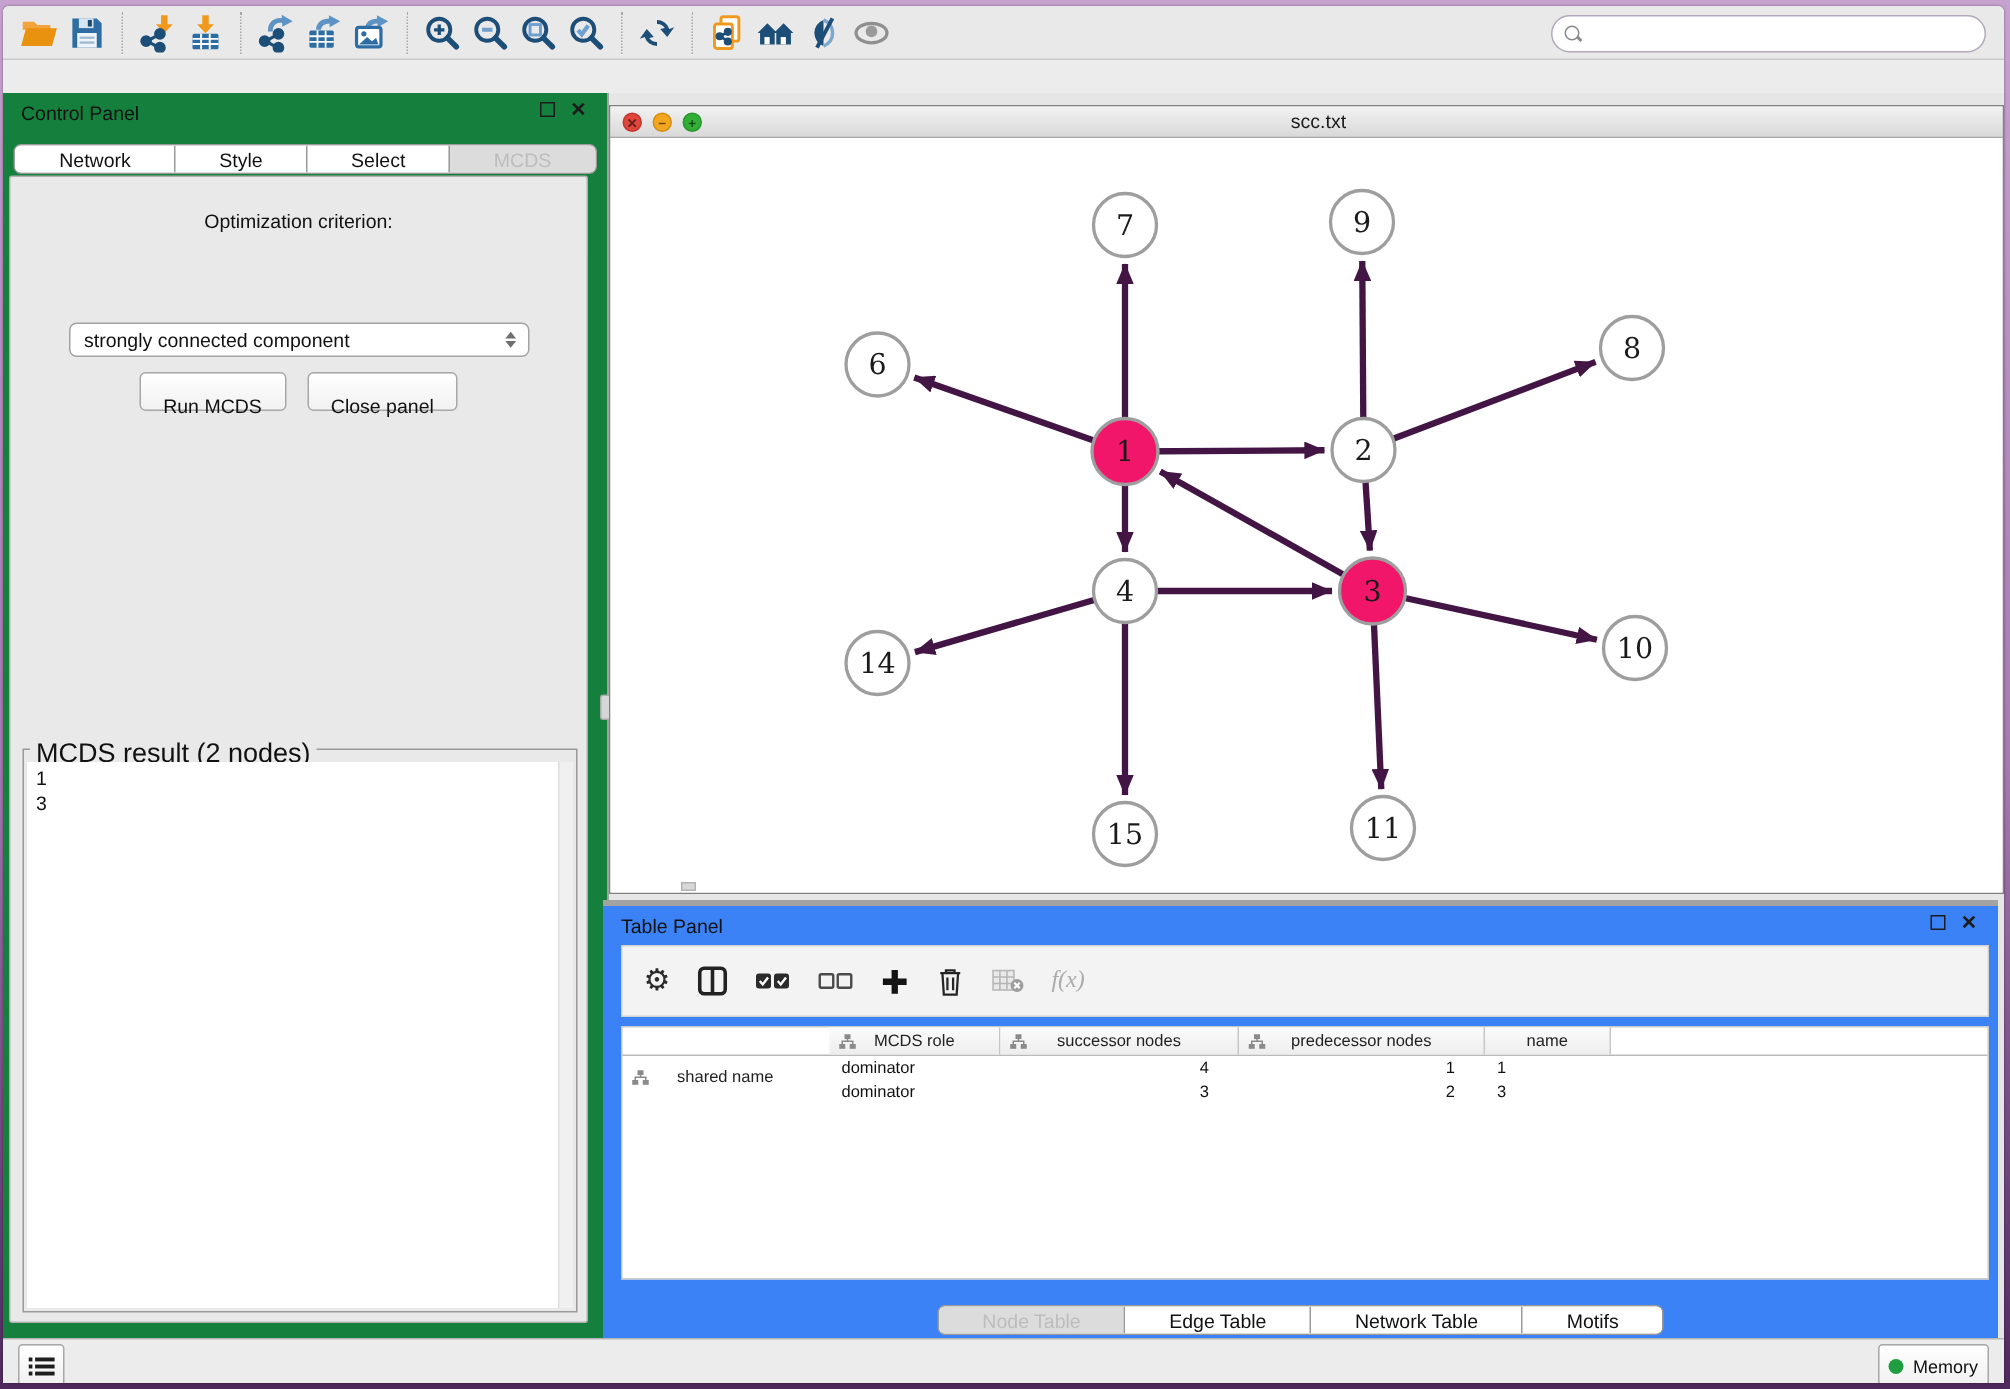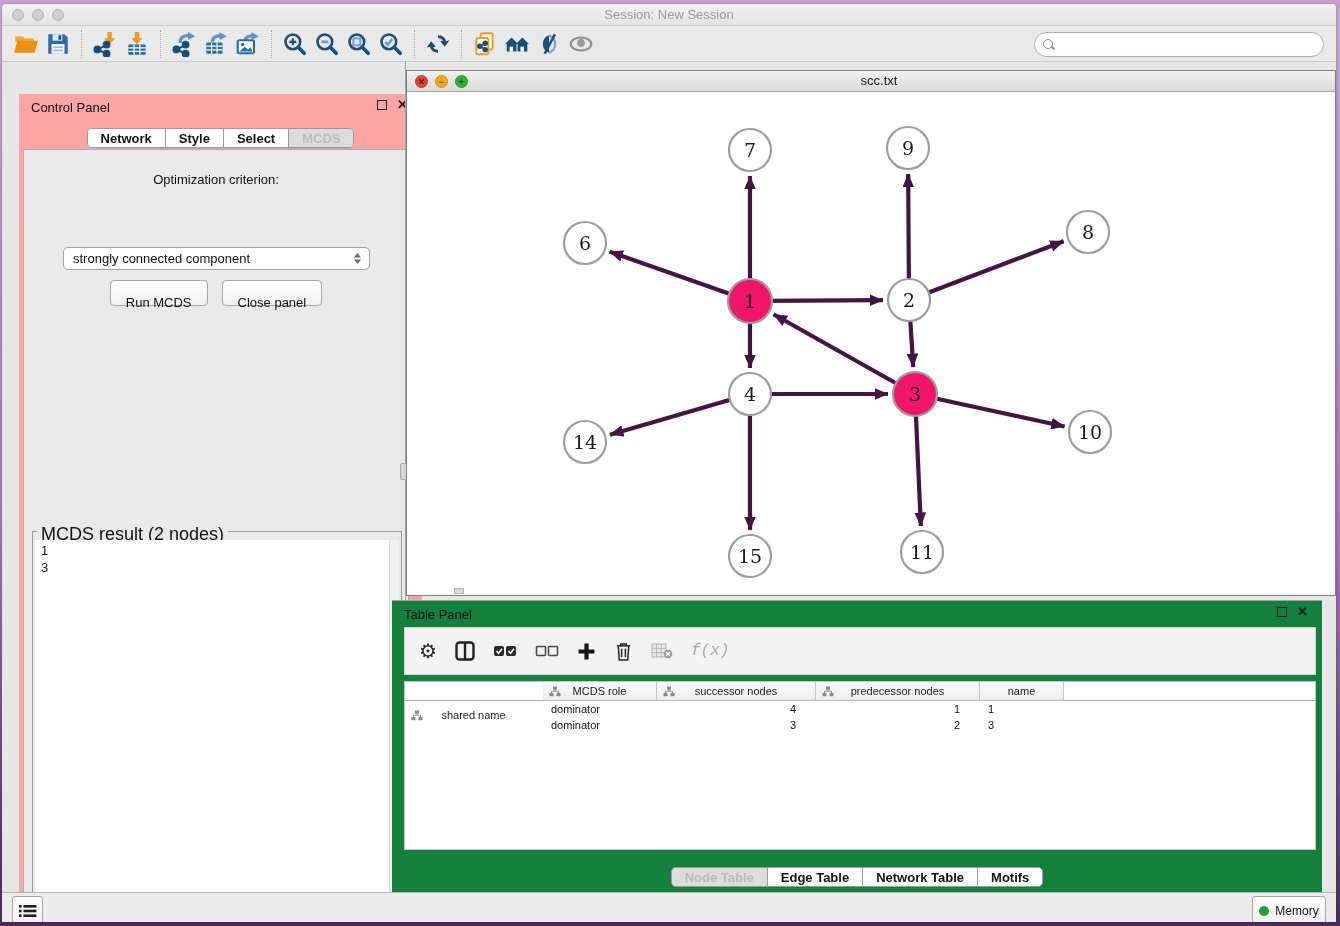--- a/index.html
+++ b/index.html
@@ -22,28 +22,28 @@
   .searchbox { position:absolute; right:12px; top:6px; width:290px; height:25px; background:#fff; border:1px solid #b3a9bd; border-radius:13px; display:flex; align-items:center; padding-left:8px; }
   .mag { position:relative; width:11px; height:11px; }
   .mag::before { content:""; position:absolute; left:0; top:0; width:8px; height:8px; border:1.5px solid #8a8a8a; border-radius:50%; }
   .mag::after { content:""; position:absolute; left:8px; top:8px; width:4px; height:1.5px; background:#8a8a8a; transform:rotate(45deg); }
   .searchbox input { border:none; outline:none; flex:1; height:20px; margin:0 8px 0 6px; font-size:13px; background:transparent; }
 
   
   .main { position:absolute; top:58px; left:0; width:1334px; height:830px; background:#e6e6e6; }
 
   
-  .control-panel { position:absolute; left:17px; top:0; width:403px; height:830px; background:#fca5a5;margin-top:32px; }
+  .control-panel { position:absolute; left:0; top:0; width:403px; height:830px; background:#15803d; }
   .panel-head { position:relative; height:26px; padding:6px 12px 0; font-size:13px; color:#111; }
   .panel-btns { position:absolute; right:14px; top:6px; display:flex; gap:10px; align-items:center; }
   .float-box { width:10px; height:10px; border:1.6px solid #1c1c1c; display:inline-block; }
   .close-x { font-size:13px; font-weight:bold; color:#1c1c1c; line-height:10px; }
   .tabset { display:flex; justify-content:center; margin-top:8px; }
   .tabs { display:inline-flex; border:1px solid #9b9b9b; border-radius:5px; overflow:hidden; background:#fff; height:20px; }
-  .tab { padding:0 13px; line-height:19px; font-size:13px; color:#111; border-left:1px solid #9b9b9b; background:#fff;font-weight:bold; }
+  .tab { padding:0 29px; line-height:19px; font-size:13px; color:#111; border-left:1px solid #9b9b9b; background:#fff; }
   .tab:first-child { border-left:none; }
   .tab.active { background:#dcdcdc; color:#bdbdbd; }
   .cp-box { position:absolute; left:4px; top:55px; width:386px; height:765px; border:1px solid #b0b0b0; border-radius:2px; background:#e9e9e9; }
   .opt-label { text-align:center; margin-top:22px; font-size:13px; color:#111; }
   .select { position:absolute; left:39px; top:97px; width:307px; height:23px; background:#fff; border:1px solid #a3a3a3; border-radius:5px; font-size:13px; color:#111; line-height:21px; padding-left:9px; }
   .select svg { position:absolute; right:7px; top:4px; width:9px; height:13px; }
   .btnrow { position:absolute; top:130px; left:0; width:100%; display:flex; justify-content:center; gap:14px; }
   .btn { height:22px; padding:12px 15px; background:linear-gradient(#ffffff,#f1f1f1); border:1px solid #a8a8a8; border-radius:4px; font-size:13px; color:#111; line-height:20px; }
   .fieldset { position:absolute; left:8px; top:381px; width:370px; height:376px; border:1px solid #9a9a9a; background:#e9e9e9; }
   .fieldset .legend { position:absolute; top:-8px; left:4px; background:#e9e9e9; padding:0 4px; font-size:18px; color:#111; }
@@ -62,25 +62,25 @@
   .net-title .traffic { top:4px; left:8px; gap:7px; }
   .tl2 { width:13px; height:13px; border-radius:50%; font-size:9px; font-weight:bold; color:rgba(0,0,0,.55); text-align:center; line-height:13px; }
   .tl-close { background:#e1453c; border:1px solid #c23830; }
   .tl-min { background:#f2a71f; border:1px solid #d28f12; }
   .tl-max { background:#32af36; border:1px solid #27962c; }
   .net-title .title { text-align:center; font-size:13px; color:#1a1a1a; line-height:20px;margin-left:16px; }
   .canvas { position:absolute; left:0; top:21px; width:928px; height:503px; background:#fff; }
   .net-handle { position:absolute; left:452px; top:526px; width:10px; height:6px; background:#d9d9d9; border:1px solid #b3b3b3; }
 
   
-  .table-panel { position:absolute; left:390px; top:538px; width:930px; height:292px; background:#15803d; border-top:1px solid #a3a3a3; }
+  .table-panel { position:absolute; left:400px; top:538px; width:930px; height:292px; background:#3b82f6; border-top:4px solid #a3a3a3; }
   .tp-toolbar { position:absolute; left:12px; top:26px; width:912px; height:48px; background:#f3f3f3; border:1px solid #d2d2d2; display:flex; align-items:center; gap:18px; padding-left:14px; }
   .tp-ic { display:flex; align-items:center; justify-content:center; }
   .gear-ch { font-size:20px; color:#2b2b2b; line-height:20px; }
-  .fx { font-family:Liberation Mono, monospace; font-style:italic; font-size:16px; color:#ababab; }
+  .fx { font-family:Liberation Serif, serif; font-style:italic; font-size:16px; color:#ababab; }
   .grid { position:absolute; left:12px; top:80px; width:912px; height:169px; background:#fff; border:1px solid #c9c9c9; }
   .gh-row { display:flex; height:19px; border-bottom:1px solid #b9b9b9; }
   .gh-cell { position:relative; background:linear-gradient(#fbfbfb,#ededed); border-right:1px solid #c6c6c6; font-size:11px; color:#222; text-align:center; line-height:18px; }
   .gh-cell svg { position:absolute; left:6px; top:4px; width:12px; height:11px; }
   .g-row { display:flex; height:16px; }
   .g-cell { font-size:11px; color:#111; line-height:16px; padding:0 8px; white-space:nowrap; overflow:hidden; }
   .al-r { text-align:right; padding-right:20px; }
   .w0{width:138px;margin-top:24px;} .w1{width:114px;} .w2{width:159px;} .w3{width:164px;} .w4{width:84px;}
   .tp-tabs { position:absolute; left:0; width:100%; top:266px; display:flex; justify-content:center; }
 
@@ -89,28 +89,20 @@
   .sb-btn { position:absolute; top:3px; height:29px; background:linear-gradient(#fff,#f0f0f0); border:1px solid #a8a8a8; border-radius:3px; display:flex; align-items:center; justify-content:center; }
   .sb-left { left:10px; width:31px; }
   .sb-right { right:10px; width:74px; gap:6px; font-size:12px; color:#111; }
   .memdot { width:10px; height:10px; border-radius:50%; background:#1f9d40; }
 </style>
 </head>
 <body>
 
 <div class="window">
 
-  <div class="titlebar">
-    <div class="traffic">
-      <span class="tl"></span>
-      <span class="tl"></span>
-      <span class="tl"></span>
-    </div>
-    <div class="title">Session: New Session</div>
-  </div>
 
   <div class="toolbar">
     <div class="ticon">
         <svg viewBox="0 0 24 24">
           <path d="M2,5h7l2,2h8v3H2z" fill="#f2a33c"></path>
           <path d="M1,20L4,9h19l-3,11z" fill="#e8920f"></path>
         </svg>
       </div>
     <div class="ticon">
         <svg viewBox="0 0 24 24">

